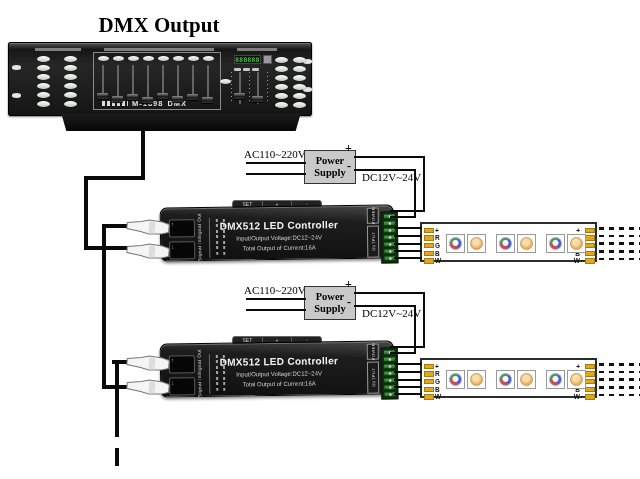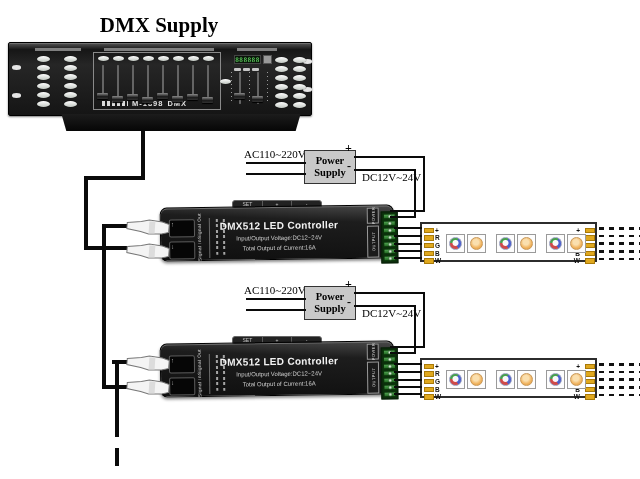--- a/index.html
+++ b/index.html
@@ -96,21 +96,21 @@
   .led.warm { border:1px solid #c9995a;
     background:radial-gradient(circle at 45% 38%, #fadfae 0 30%, #f0b35f 62%, #da9739); }
   .dashrow { position:absolute; height:2.5px;
     background:repeating-linear-gradient(90deg,#111 0 5px,transparent 5px 10px); }
 </style>
 </head>
 <body>
 
 <div id="canvas">
 
-  <div class="page-title">DMX Supply</div>
+  <div class="page-title">DMX Output</div>
 
   <div class="wire" style="left:141px;top:126px;width:4px;height:52px"></div>
   <div class="wire" style="left:84px;top:176px;width:61px;height:4px"></div>
   <div class="wire" style="left:84px;top:176px;width:4px;height:74px"></div>
   <div class="wire" style="left:84px;top:246px;width:46px;height:4px"></div>
   <div class="wire" style="left:102px;top:224px;width:28px;height:4px"></div>
   <div class="wire" style="left:102px;top:224px;width:4px;height:165px"></div>
   <div class="wire" style="left:102px;top:385px;width:28px;height:4px"></div>
   <div class="wire" style="left:112px;top:360px;width:18px;height:4px"></div>
   <div class="wire" style="left:115px;top:360px;width:4px;height:77px"></div>

